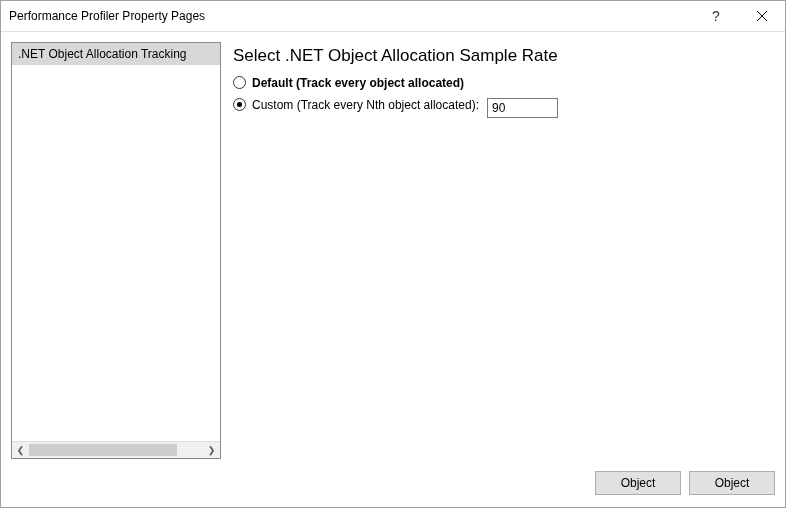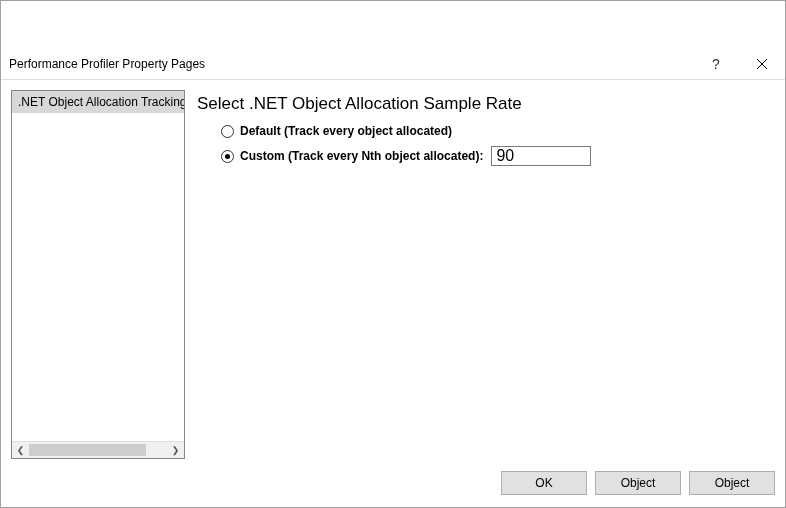--- a/index.html
+++ b/index.html
@@ -19,21 +19,20 @@
       display: flex;
       flex-direction: column;
     }
     .titlebar {
       height: 31px;
       display: flex;
       align-items: center;
       padding-left: 8px;
       background: #fff;
       border-bottom: 1px solid #e0e0e0;
-      margin-top: 48px;
     }
     .titlebar-title {
       flex: 1;
       font-size: 12px;
       color: #000;
     }
     .titlebar-btn {
       width: 46px;
       height: 30px;
       display: flex;
@@ -47,21 +46,21 @@
     .titlebar-btn.help { font-size: 14px; }
     .titlebar-btn.close svg { width: 10px; height: 10px; }
     .body {
       flex: 1;
       display: flex;
       padding: 10px 10px 0 10px;
       gap: 6px;
       min-height: 0;
     }
     .sidebar {
-      width: 174px;
+      width: 210px;
       display: flex;
       flex-direction: column;
       border: 1px solid #828790;
       background: #fff;
       min-height: 0;
       gap: 12px;
     }
     .sidebar-list {
       flex: 1;
       overflow: hidden;
@@ -110,22 +109,21 @@
     .content {
       flex: 1;
       padding: 4px 6px;
     }
     .section-label {
       font-size: 17px;
       margin-bottom: 10px;
     }
     .radio-row {
       display: flex;
-      align-items: center;
-      margin-left: 24px;
+      margin-left: 0;
       margin-bottom: 8px;
       gap: 6px;
     }
     .radio {
       width: 13px; height: 13px;
       border: 1px solid #333;
       border-radius: 50%;
       background: #fff;
       display: flex;
       align-items: center;
@@ -135,29 +133,28 @@
     }
     .radio.checked::after {
       content: "";
       width: 5px; height: 5px;
       border-radius: 50%;
       background: #000;
     }
     .radio-label {
       font-size: 12px;
       cursor: pointer;
-      font-weight: bold;
     }
     .radio-label.bold { font-weight: 600; }
     .num-input {
-      width: 100px;
+      width: 71px;
       height: 20px;
       border: 1px solid #7a7a7a;
       padding: 1px 4px;
-      font-size: 16px;
+      font-size: 12px;
       font-family: inherit;
       margin-left: 2px;
     }
     .footer {
       height: 48px;
       display: flex;
       align-items: center;
       justify-content: flex-end;
       padding: 0 10px;
       gap: 8px;
@@ -223,22 +220,19 @@
       <div class="radio-row">
         <div class="radio checked"></div>
         <span class="radio-label">Custom (Track every Nth object allocated):</span>
         <input class="num-input" type="text" value="90" style="">
       </div>
     </div>
   </div>
 
   <div class="footer">
     <div class="btn">
-      <span>OK</span>
+      <span>Object</span>
     </div>
     <div class="btn">
       <span>Object</span>
     </div>
-    <div class="btn">
-      <span>Object</span>
-    </div>
   </div>
 </div>
 
 </body></html>

